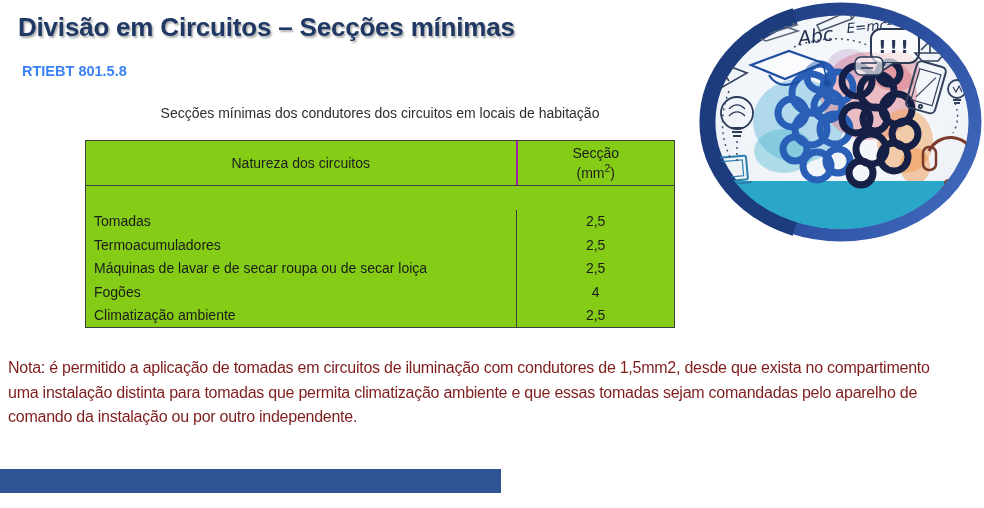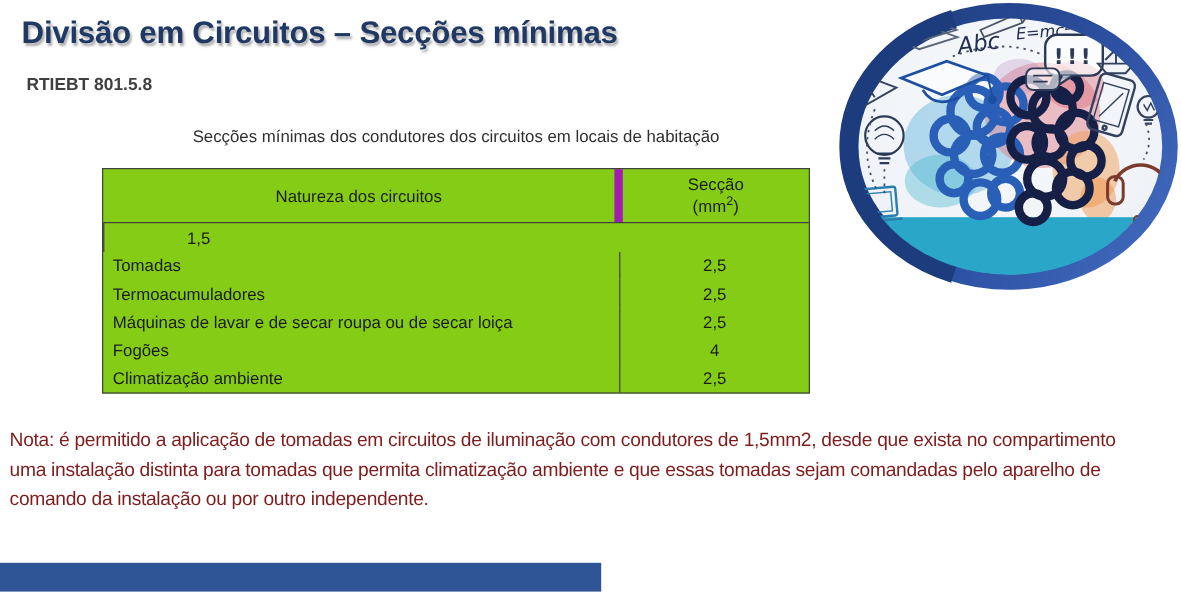--- a/index.html
+++ b/index.html
@@ -7,37 +7,37 @@
     width:984px;height:508px;background:#ffffff;position:relative;overflow:hidden;
     font-family:"Liberation Sans",sans-serif;
   }
   .title{
     position:absolute;left:18px;top:12px;font-size:26px;font-weight:bold;
     color:#1F3864;letter-spacing:-0.2px;
     text-shadow:1.5px 2px 2px rgba(110,110,110,0.55);
     white-space:nowrap;
   }
   .ref{
-    position:absolute;left:22px;top:63px;font-size:14.5px;font-weight:bold;color:#404040;
+    position:absolute;left:22px;top:63px;font-size:14.5px;font-weight:bold;color:#3b82f6;
   }
   .tbl-caption{
     position:absolute;left:85px;top:105px;width:590px;text-align:center;
     font-size:14px;color:#2e2e2e;
   }
   .tbl{
     position:absolute;left:85px;top:140px;width:590px;
     border:1px solid #3f3f3f;box-sizing:border-box;background:#84cc16;
   }
   .thead{display:flex;border-bottom:1px solid #3f3f3f;height:44px;}
   .th1{
     width:431px;display:flex;align-items:center;justify-content:center;
     font-size:14px;color:#1d1d1d;
   }
   .th2{
-    width:157px;border-left:7px solid #a21caf;
+    width:157px;border-left:2px solid #a21caf;
     display:flex;flex-direction:column;align-items:center;justify-content:center;
     font-size:14px;color:#1d1d1d;line-height:15px;
   }
   .th2 sup{font-size:10.5px;}
   .trow{display:flex;height:23.5px;}
   .td1{
     width:431px;display:flex;align-items:center;padding-left:8px;box-sizing:border-box;
     font-size:14px;color:#1b1b1b;white-space:nowrap;overflow:hidden;
   }
   .td2{
@@ -67,21 +67,20 @@
 
 <div class="tbl">
   <div class="thead">
     <div class="th1">Natureza dos circuitos</div>
     <div class="th2">
       <span>Secção</span>
       <span><span>(mm</span><sup>2</sup><span>)</span></span>
     </div>
   </div>
   <div class="trow">
-    <div class="td2">1,5</div>
   </div>
   <div class="trow">
     <div class="td1">Tomadas</div>
     <div class="td2">2,5</div>
   </div>
   <div class="trow">
     <div class="td1">Termoacumuladores</div>
     <div class="td2">2,5</div>
   </div>
   <div class="trow">

